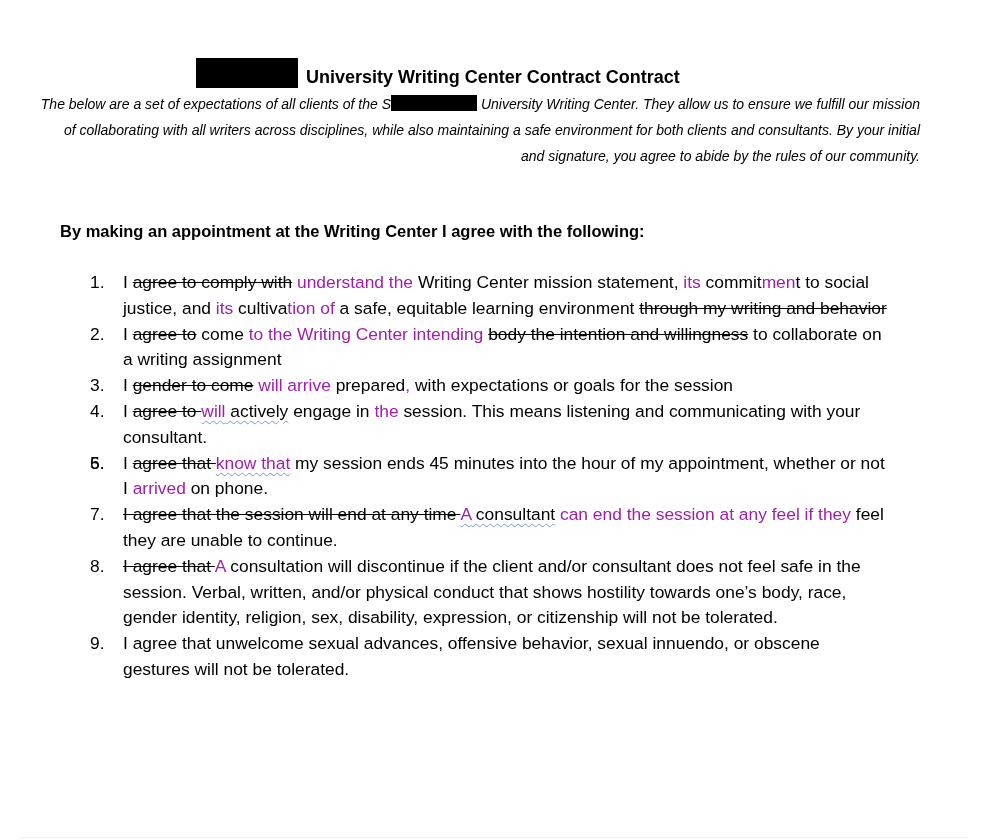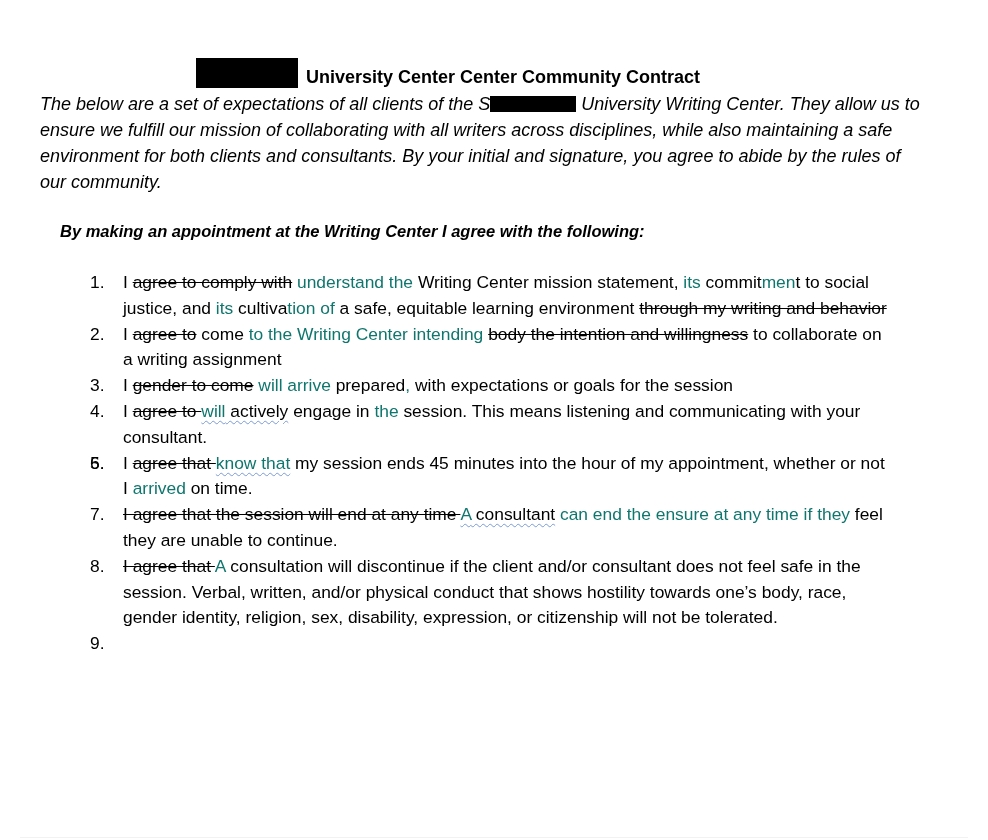--- a/index.html
+++ b/index.html
@@ -1,50 +1,50 @@
 <!DOCTYPE html>
 <html><head>
 <meta charset="utf-8">
 <style>
   html, body { margin:0; padding:0; background:#ffffff; }
   body { width:988px; height:840px; position:relative; overflow:hidden;
          font-family:"Liberation Sans", sans-serif; color:#000; }
   .redact-title { position:absolute; left:196px; top:58px; width:102px; height:30px; background:#000; }
   .title { position:absolute; left:306px; top:67px; font-weight:bold; font-size:18px; }
-  .intro { position:absolute; top:91px; left:40px; width:880px; text-align:left;
-           font-style:italic; font-size:18px; line-height:26px; }
+  .intro { position:absolute; top:91px; left:40px; width:880px; text-align:right;
+           font-style:italic; font-size:14px; line-height:26px; }
   .redact-inline { display:inline-block; width:86px; height:16px; background:#000; vertical-align:-2px; }
-  .lead { position:absolute; top:222px; left:60px; font-weight:bold; font-size:16.5px;font-style:italic; }
+  .lead { position:absolute; top:222px; left:60px; font-weight:bold; font-size:16.5px; }
   .list { position:absolute; top:270px; left:90px; width:800px; margin:0; padding:0; list-style:none;
           font-size:17.4px; line-height:25.8px; }
   .list li { position:relative; padding-left:33px; }
   .num { position:absolute; left:0; top:0; }
   .del { text-decoration:line-through;text-align:right; }
-  .ins { color:#0f766e; }
+  .ins { color:#a21caf; }
   .sq { text-decoration: underline wavy #7a9bd6; text-decoration-thickness:1px; text-underline-offset:3px; }
   .page-edge { position:absolute; left:20px; right:20px; bottom:2px; height:1px; background:#f2f2f2; }
 </style>
 </head>
 <body>
 
 <div class="redact-title"></div>
-<div class="title">University Center Center Community Contract</div>
+<div class="title">University Writing Center Contract Contract</div>
 
 <div class="intro">
   <span>The below are a set of expectations of all clients of the S</span><span class="redact-inline"></span><span> University Writing Center.</span>
   <span>They allow us to ensure we fulfill our mission of collaborating with all writers across disciplines, while also maintaining a safe environment for both clients and consultants. By your initial and signature, you agree to abide by the rules of our community.</span>
 </div>
 
 <div class="lead">By making an appointment at the Writing Center I agree with the following:</div>
 
 <ol class="list" id="items">
     <li><span class="num">1.</span><span class="">I </span><span class="del">agree to comply with</span><span class=""> </span><span class="ins">understand the</span><span class=""> Writing Center mission statement, </span><span class="ins">its</span><span class=""> commit</span><span class="ins">men</span><span class="">t to social justice, and </span><span class="ins">its</span><span class=""> cultiva</span><span class="ins">tion of</span><span class=""> a safe, equitable learning environment </span><span class="del">through my writing and behavior</span></li>
     <li><span class="num">2.</span><span class="">I </span><span class="del">agree to</span><span class=""> come </span><span class="ins">to the Writing Center intending</span><span class=""> </span><span class="del">body the intention and willingness</span><span class=""> to collaborate on a writing assignment</span></li>
     <li><span class="num">3.</span><span class="">I </span><span class="del">gender to come</span><span class=""> </span><span class="ins">will arrive</span><span class=""> prepared</span><span class="ins">,</span><span class=""> with expectations or goals for the session</span></li>
     <li><span class="num">4.</span><span class="">I </span><span class="del">agree to </span><span class="ins sq">will</span><span class="sq"> actively</span><span class=""> engage in </span><span class="ins">the</span><span class=""> session. This means listening and communicating with your consultant.</span></li>
     <li><span class="num">5.</span></li>
-    <li><span class="num">6.</span><span class="">I </span><span class="del">agree that </span><span class="ins sq">know that</span><span class=""> my session ends 45 minutes into the hour of my appointment, whether or not I </span><span class="ins">arrived</span><span class=""> on time.</span></li>
-    <li><span class="num">7.</span><span class="del">I agree that the session will end at any time </span><span class="ins sq">A</span><span class="sq"> consultant</span><span class=""> </span><span class="ins">can end the ensure at any time if they</span><span class=""> feel they are unable to continue.</span></li>
+    <li><span class="num">6.</span><span class="">I </span><span class="del">agree that </span><span class="ins sq">know that</span><span class=""> my session ends 45 minutes into the hour of my appointment, whether or not I </span><span class="ins">arrived</span><span class=""> on phone.</span></li>
+    <li><span class="num">7.</span><span class="del">I agree that the session will end at any time </span><span class="ins sq">A</span><span class="sq"> consultant</span><span class=""> </span><span class="ins">can end the session at any feel if they</span><span class=""> feel they are unable to continue.</span></li>
     <li><span class="num">8.</span><span class="del">I agree that </span><span class="ins">A</span><span class=""> consultation will discontinue if the client and/or consultant does not feel safe in the session. Verbal, written, and/or physical conduct that shows hostility towards one’s body, race, gender identity, religion, sex, disability, expression, or citizenship will not be tolerated.</span></li>
-    <li><span class="num">9.</span></li>
+    <li><span class="num">9.</span><span class="">I agree that unwelcome sexual advances, offensive behavior, sexual innuendo, or obscene gestures will not be tolerated.</span></li>
   </ol>
 
 <div class="page-edge"></div>
 
 </body></html>

